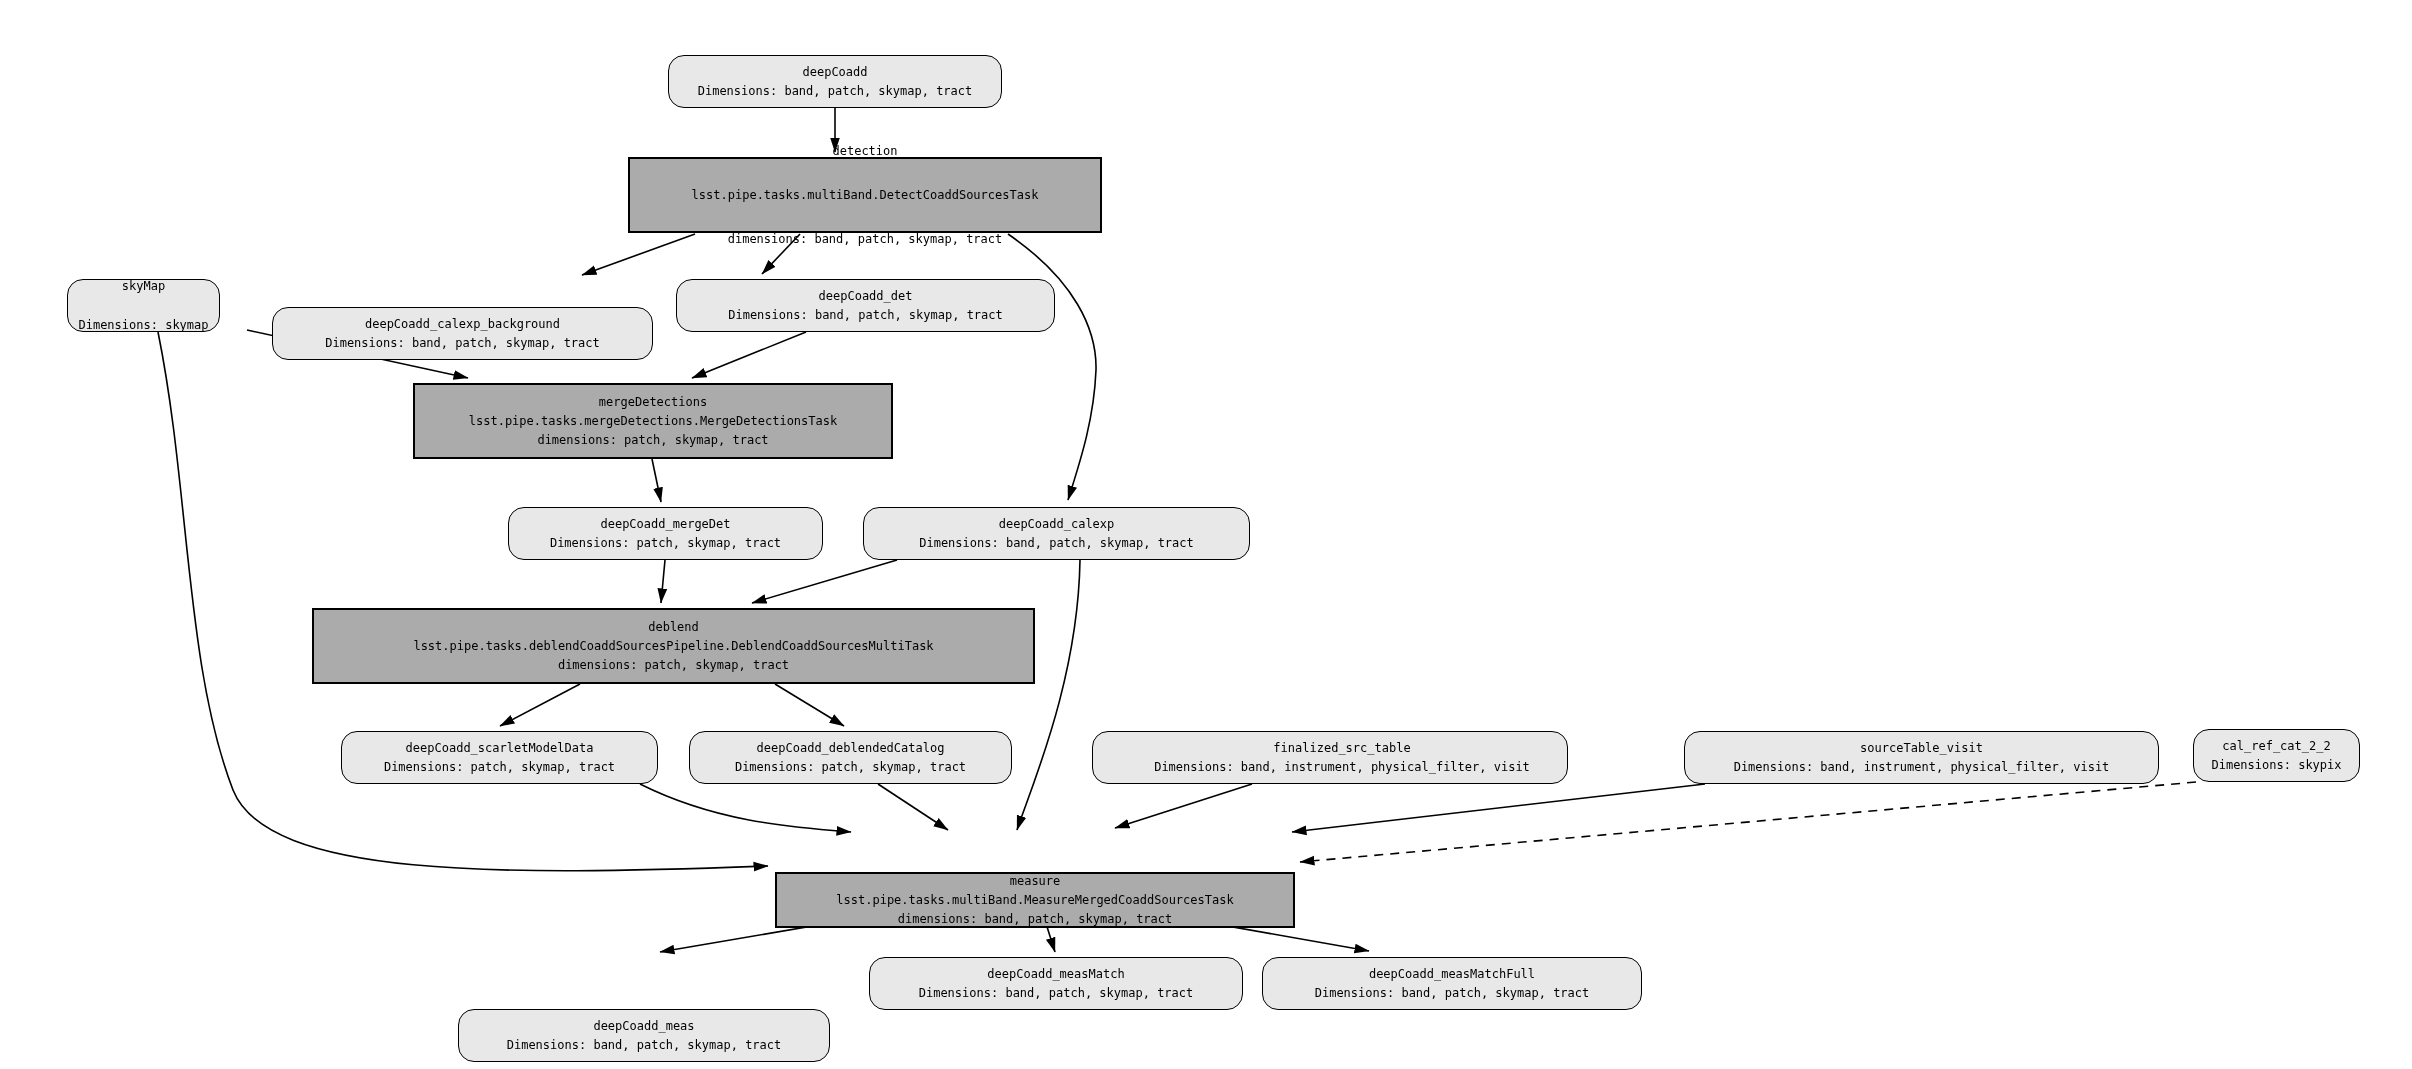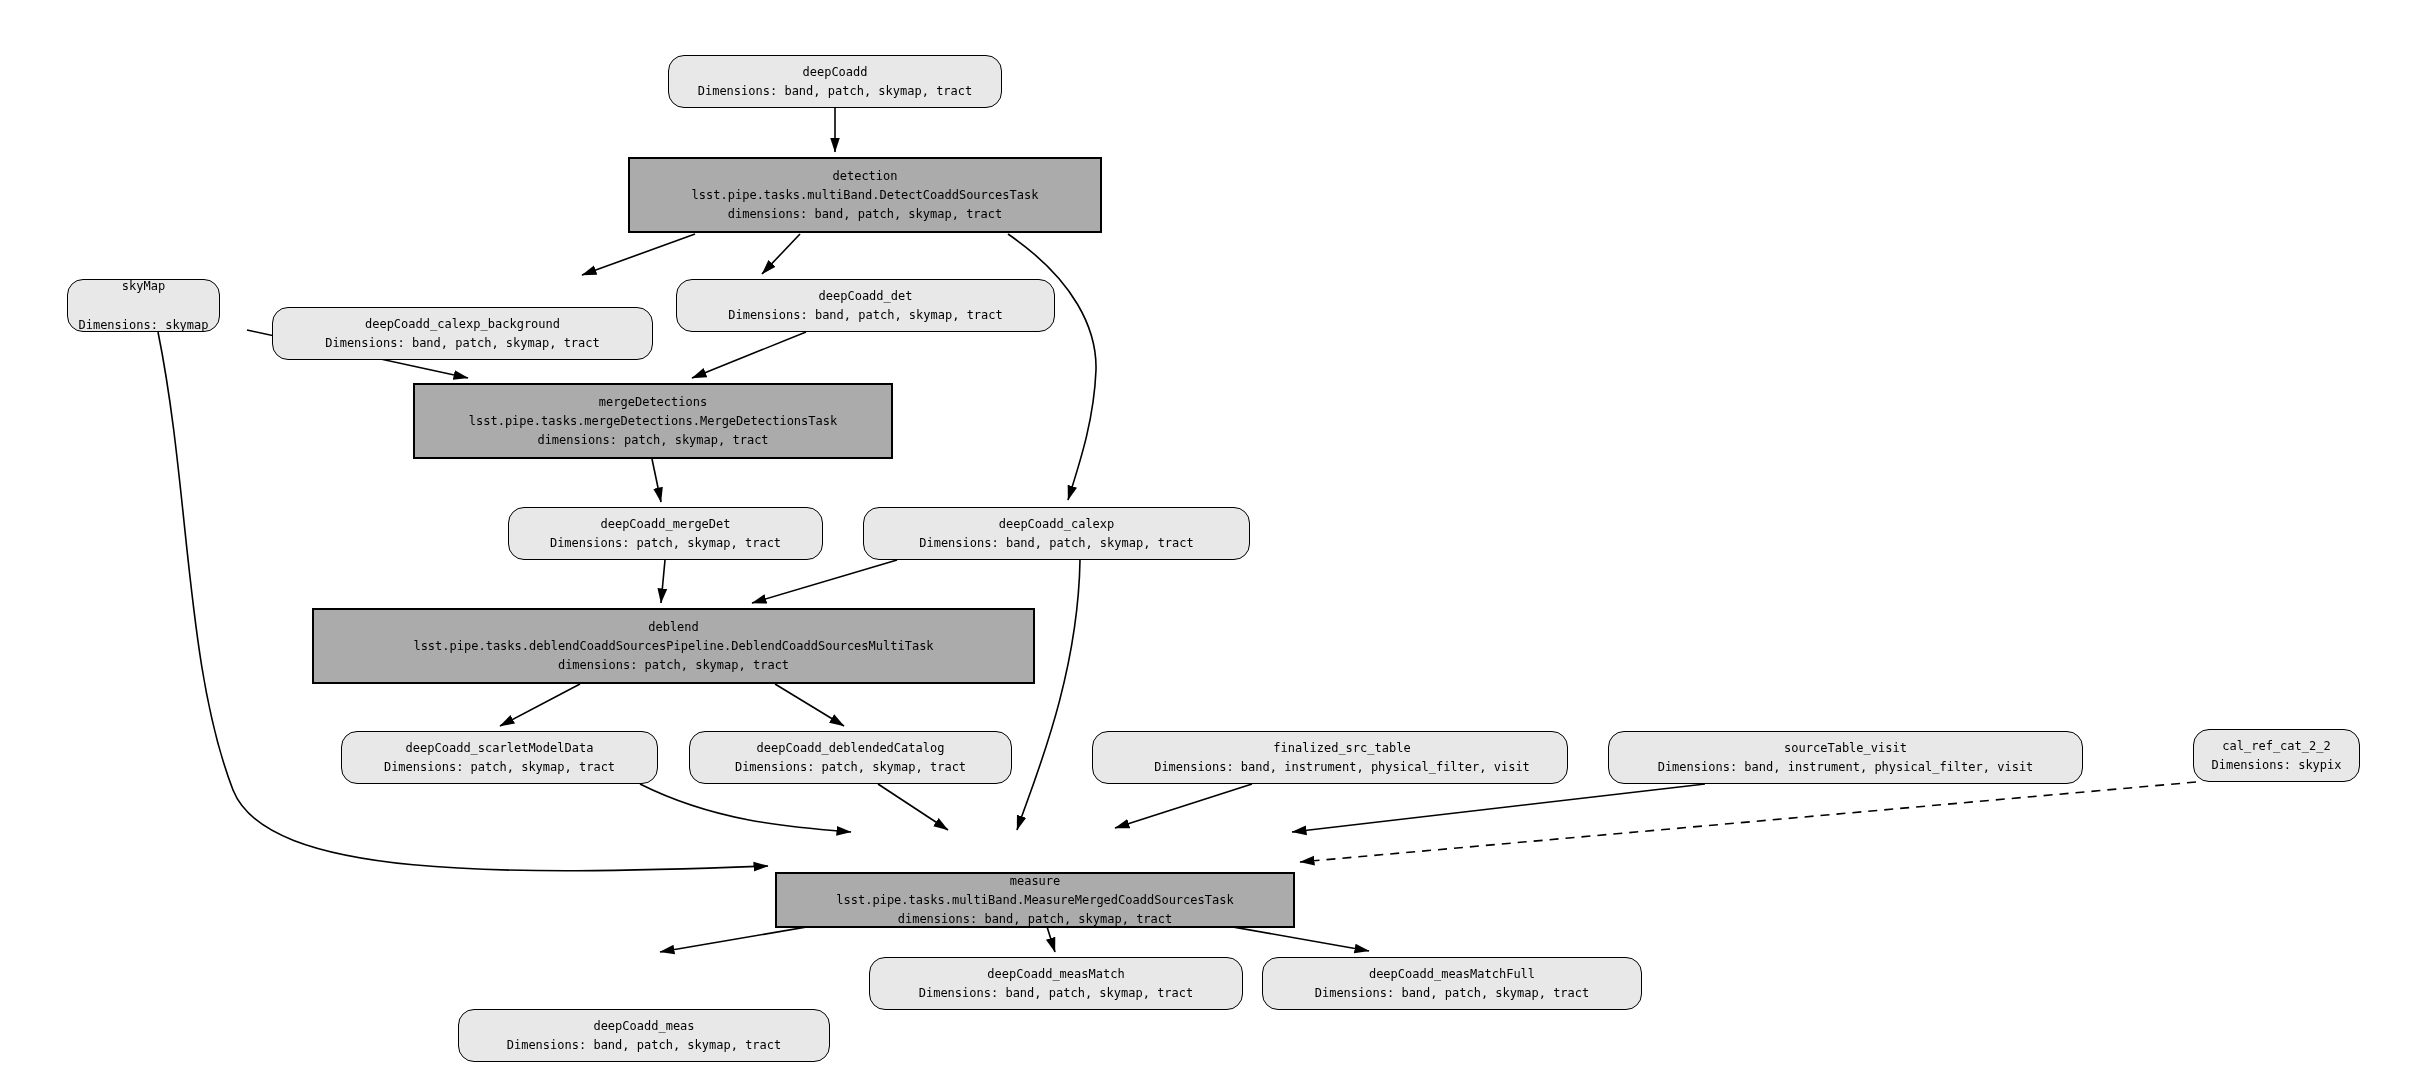--- a/index.html
+++ b/index.html
@@ -85,21 +85,21 @@
         <path d="M 900,911 L 660,952" class="edge" marker-end="url(#arrow)"></path>
         <path d="M 1042,911 L 1055,952" class="edge" marker-end="url(#arrow)"></path>
         <path d="M 1142,911 L 1369,951" class="edge" marker-end="url(#arrow)"></path>
       </g>
   </svg>
   <div id="node-group">
       <div class="node dataset" style="left: 668px; top: 55px; width: 334px; height: 53px;">
         <div>deepCoadd</div>
         <div>Dimensions: band, patch, skymap, tract</div>
       </div>
-      <div class="node task" style="left: 628px; top: 157px; width: 474px; height: 76px;">
+      <div class="node task" style="left: 628px; top: 157px; width: 474px; height: 76px; gap: 25px;">
         <div>detection</div>
         <div>lsst.pipe.tasks.multiBand.DetectCoaddSourcesTask</div>
         <div>dimensions: band, patch, skymap, tract</div>
       </div>
       <div class="node dataset" style="left: 67px; top: 279px; width: 153px; height: 53px; gap: 20px;">
         <div>skyMap</div>
         <div>Dimensions: skymap</div>
       </div>
       <div class="node dataset" style="left: 272px; top: 279px; width: 381px; height: 53px; margin-top: 28px;">
         <div>deepCoadd_calexp_background</div>
@@ -132,21 +132,21 @@
         <div>Dimensions: patch, skymap, tract</div>
       </div>
       <div class="node dataset" style="left: 689px; top: 731px; width: 323px; height: 53px;">
         <div>deepCoadd_deblendedCatalog</div>
         <div>Dimensions: patch, skymap, tract</div>
       </div>
       <div class="node dataset" style="left: 1092px; top: 731px; width: 476px; height: 53px; padding-left: 24px;">
         <div>finalized_src_table</div>
         <div>Dimensions: band, instrument, physical_filter, visit</div>
       </div>
-      <div class="node dataset" style="left: 1608px; top: 731px; width: 475px; height: 53px;">
+      <div class="node dataset" style="left: 1684px; top: 731px; width: 475px; height: 53px;">
         <div>sourceTable_visit</div>
         <div>Dimensions: band, instrument, physical_filter, visit</div>
       </div>
       <div class="node dataset" style="left: 2193px; top: 729px; width: 167px; height: 53px;">
         <div>cal_ref_cat_2_2</div>
         <div>Dimensions: skypix</div>
       </div>
       <div class="node task" style="left: 775px; top: 835px; width: 520px; height: 56px; margin-top: 37px;">
         <div>measure</div>
         <div>lsst.pipe.tasks.multiBand.MeasureMergedCoaddSourcesTask</div>

